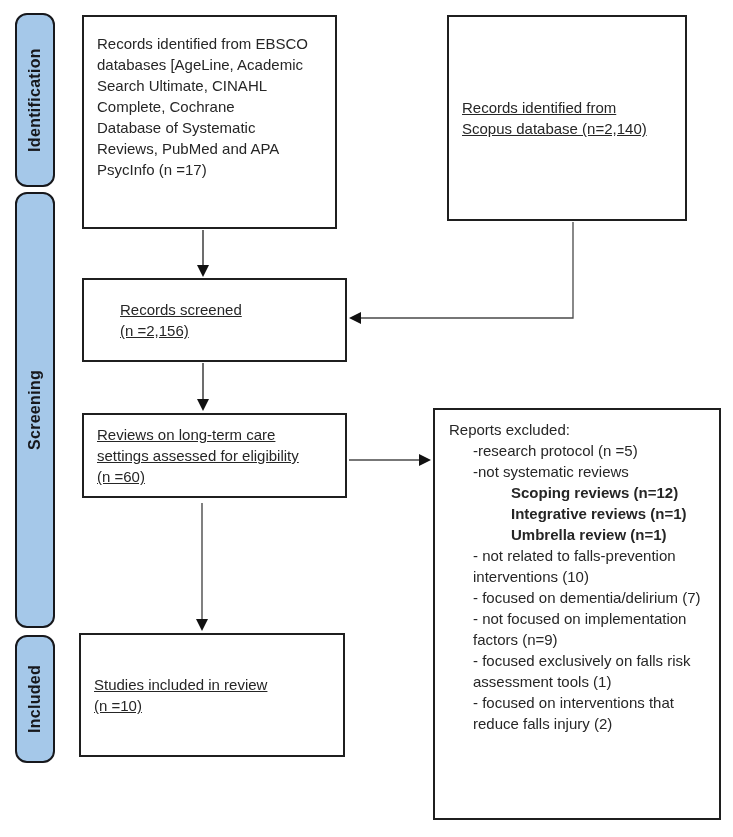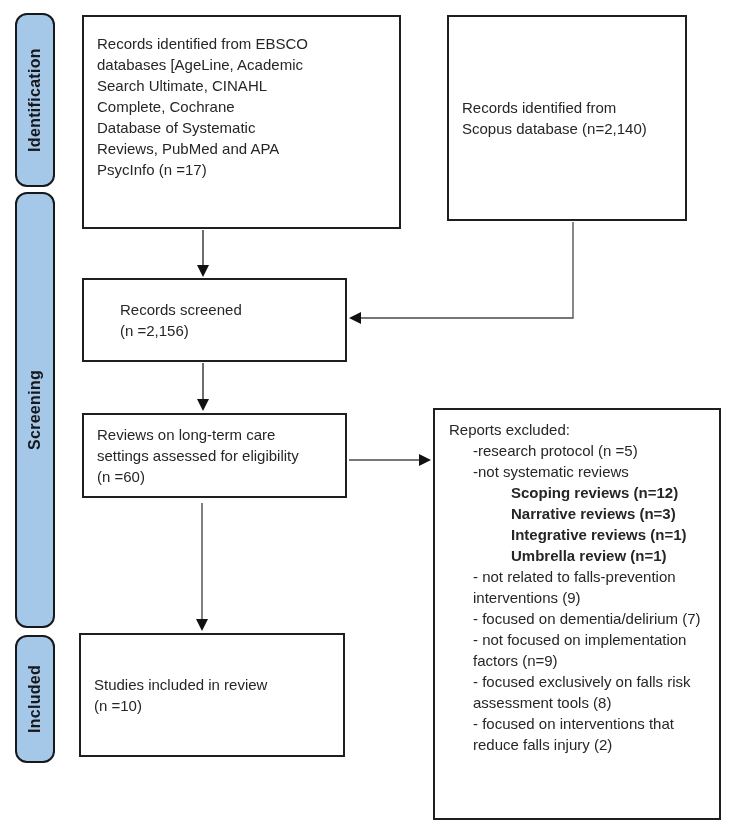--- a/index.html
+++ b/index.html
@@ -53,20 +53,21 @@
     line-height: 21px;
   }
   .flow-box .box-text {
     white-space: pre-line;
   }
   .pad-top { padding: 16px 12px 10px 13px; }
   .center-v {
     display: flex;
     align-items: center;
     padding: 0 12px 0 13px;
+    text-decoration: underline;
   }
   .excluded-box {
     padding: 9px 8px 8px 14px;
   }
   .ex-title { margin: 0; }
   .ex-line { margin: 0; }
   .ind1 { margin-left: 24px; }
   .ind2 { margin-left: 62px; font-weight: bold; }
 </style>
 </head>
@@ -105,21 +106,21 @@
   <div class="stage-pill" style="top:13px;height:174px;">
     <span class="vlabel">Identification</span>
   </div>
   <div class="stage-pill" style="top:192px;height:436px;">
     <span class="vlabel">Screening</span>
   </div>
   <div class="stage-pill" style="top:635px;height:128px;">
     <span class="vlabel">Included</span>
   </div>
 
-  <div class="flow-box pad-top" style="left:82px;top:15px;width:319px;height:214px;">
+  <div class="flow-box pad-top" style="left:82px;top:15px;width:255px;height:214px;">
     <div class="box-text">Records identified from EBSCO
 databases [AgeLine, Academic
 Search Ultimate, CINAHL
 Complete, Cochrane
 Database of Systematic
 Reviews, PubMed and APA
 PsycInfo (n =17)</div>
   </div>
 
   <div class="flow-box center-v" style="left:447px;top:15px;width:240px;height:206px;">
@@ -137,27 +138,26 @@
 settings assessed for eligibility
 (n =60)</div>
   </div>
 
   <div class="flow-box excluded-box" style="left:433px;top:408px;width:288px;height:412px;">
     <div class="ex-title">Reports excluded:</div>
     <div id="excluded-lines">
         <div class="ex-line ind1">-research protocol (n =5)</div>
         <div class="ex-line ind1">-not systematic reviews</div>
         <div class="ex-line ind2">Scoping reviews (n=12)</div>
-        <div class="ex-line ind2">Narrative reviews (n=3)</div>
         <div class="ex-line ind2">Integrative reviews (n=1)</div>
         <div class="ex-line ind2">Umbrella review (n=1)</div>
-        <div class="ex-line ind1">- not related to falls-prevention interventions (9)</div>
+        <div class="ex-line ind1">- not related to falls-prevention interventions (10)</div>
         <div class="ex-line ind1">- focused on dementia/delirium (7)</div>
         <div class="ex-line ind1">- not focused on implementation factors (n=9)</div>
-        <div class="ex-line ind1">- focused exclusively on falls risk assessment tools (8)</div>
+        <div class="ex-line ind1">- focused exclusively on falls risk assessment tools (1)</div>
         <div class="ex-line ind1">- focused on interventions that reduce falls injury (2)</div>
       </div>
   </div>
 
   <div class="flow-box center-v" style="left:79px;top:633px;width:266px;height:124px;">
     <div class="box-text">Studies included in review
 (n =10)</div>
   </div>
 
 </div>

